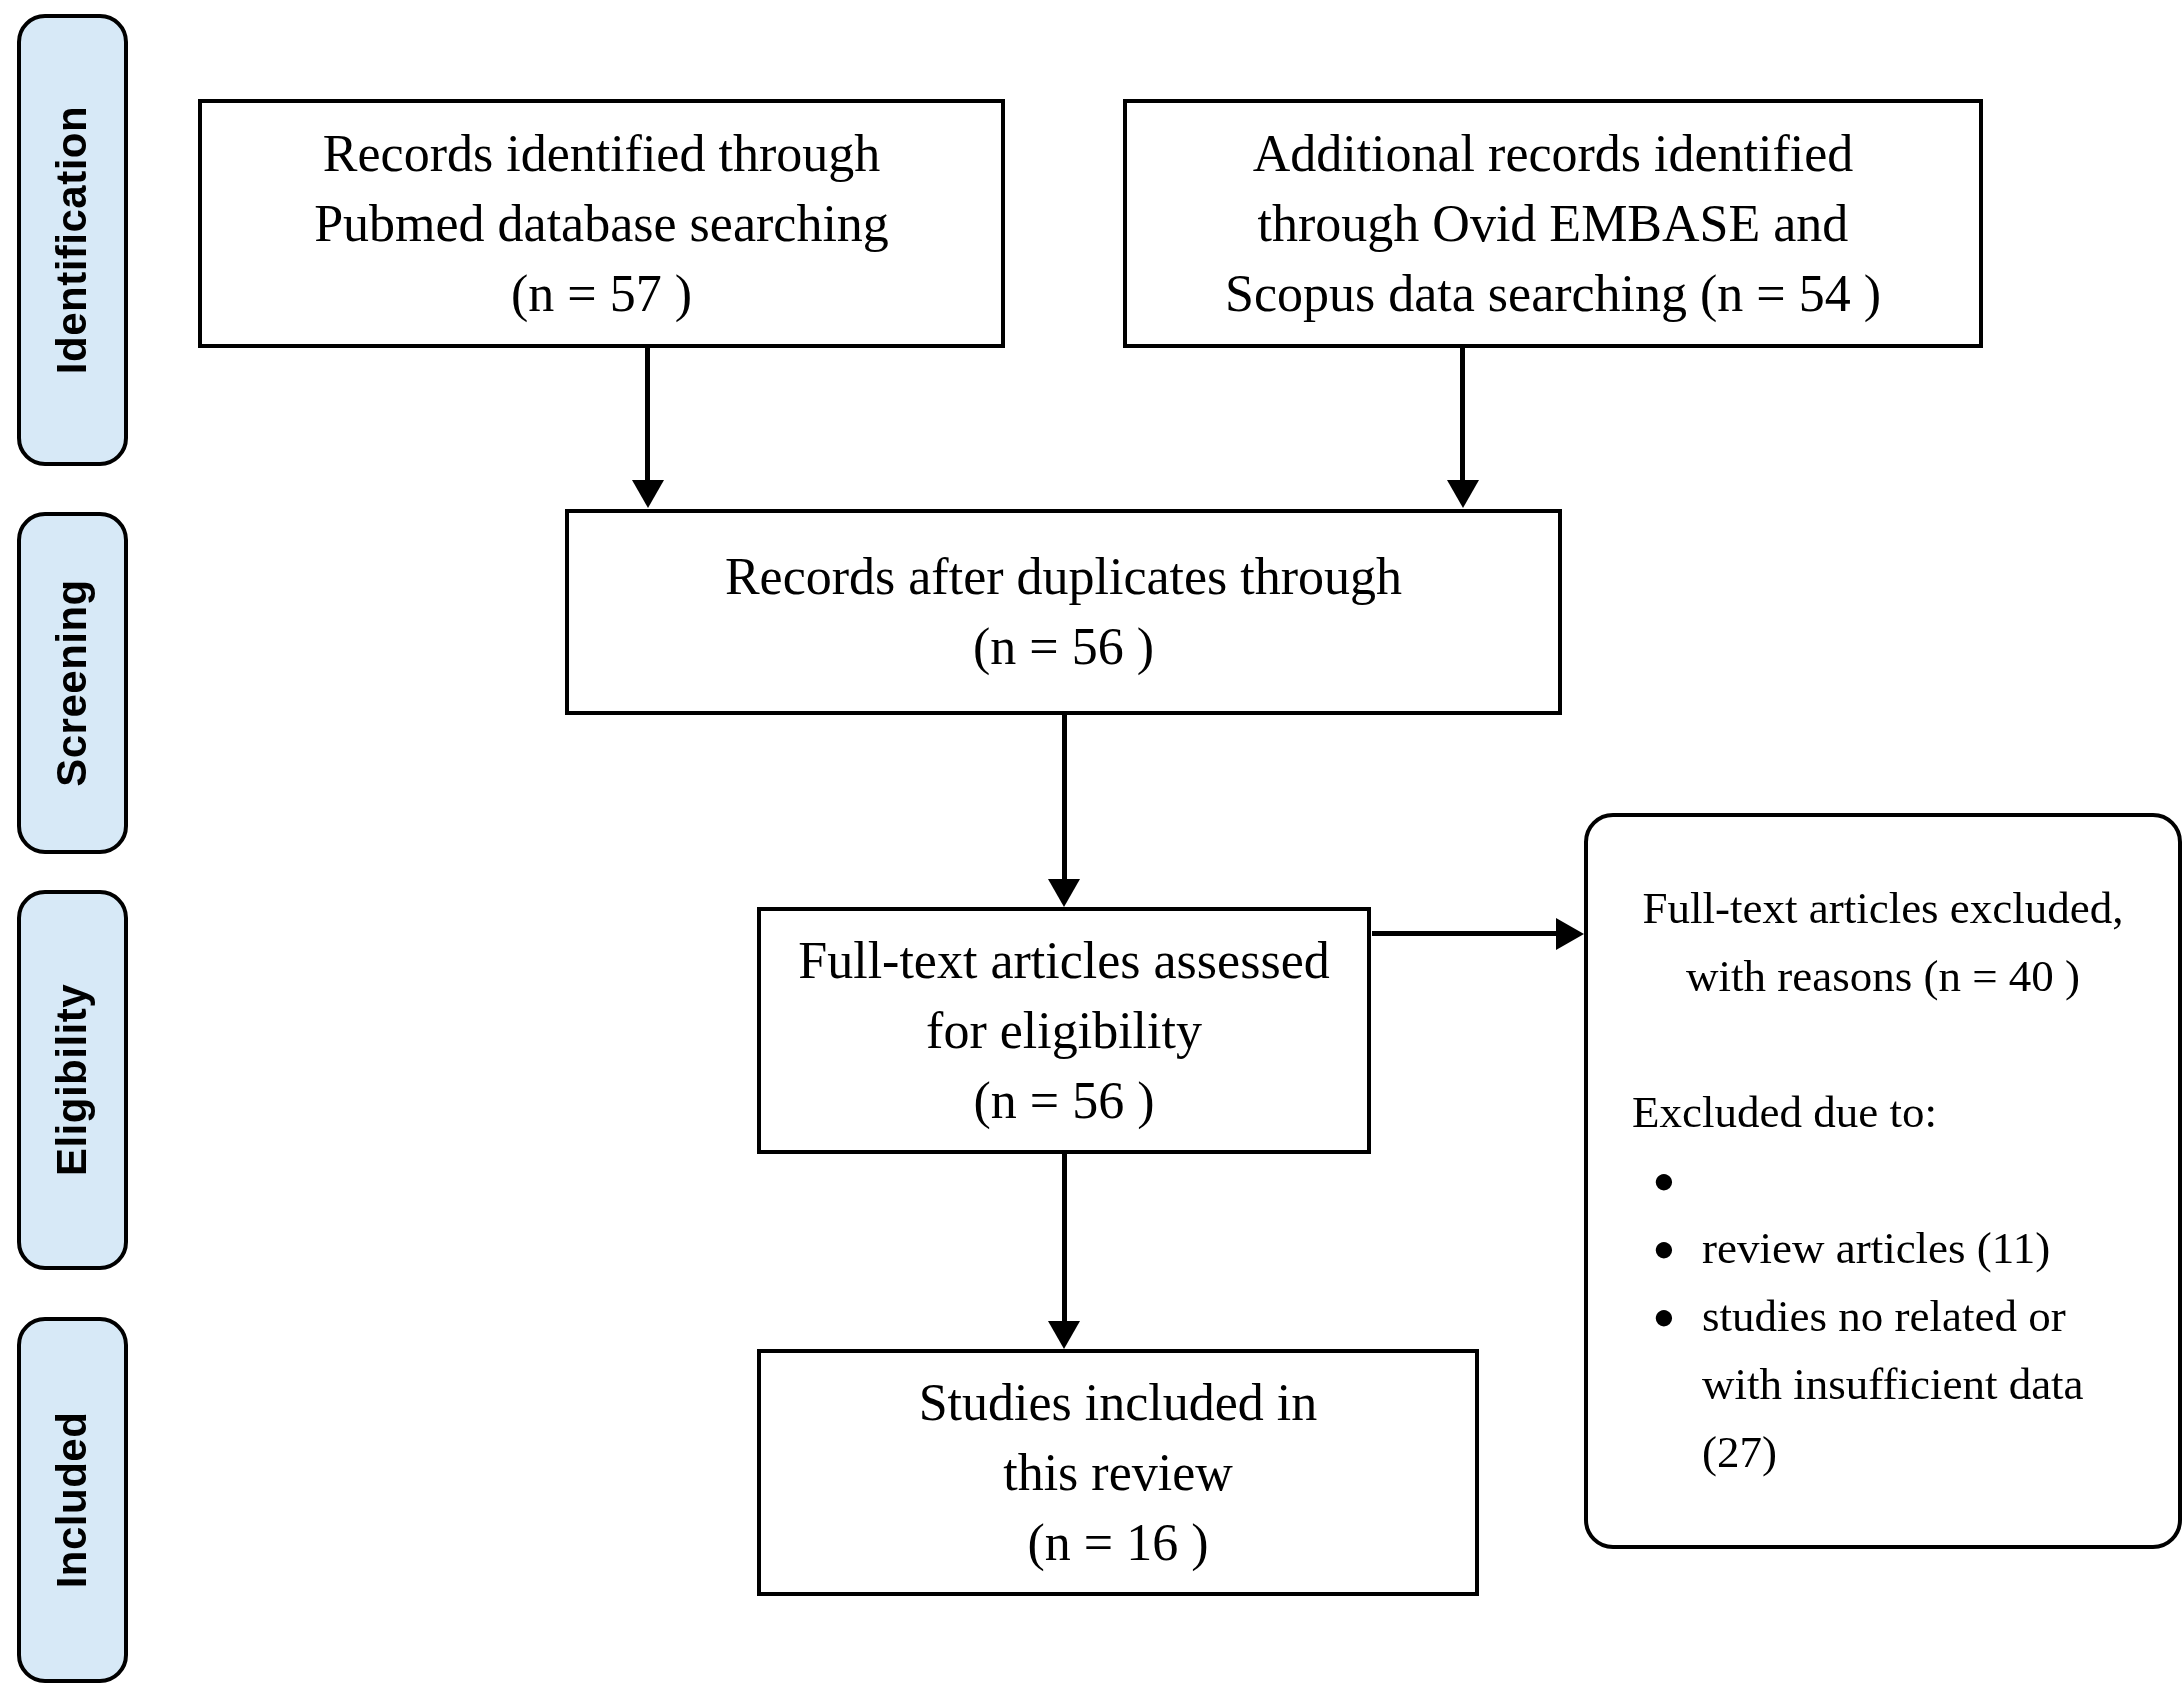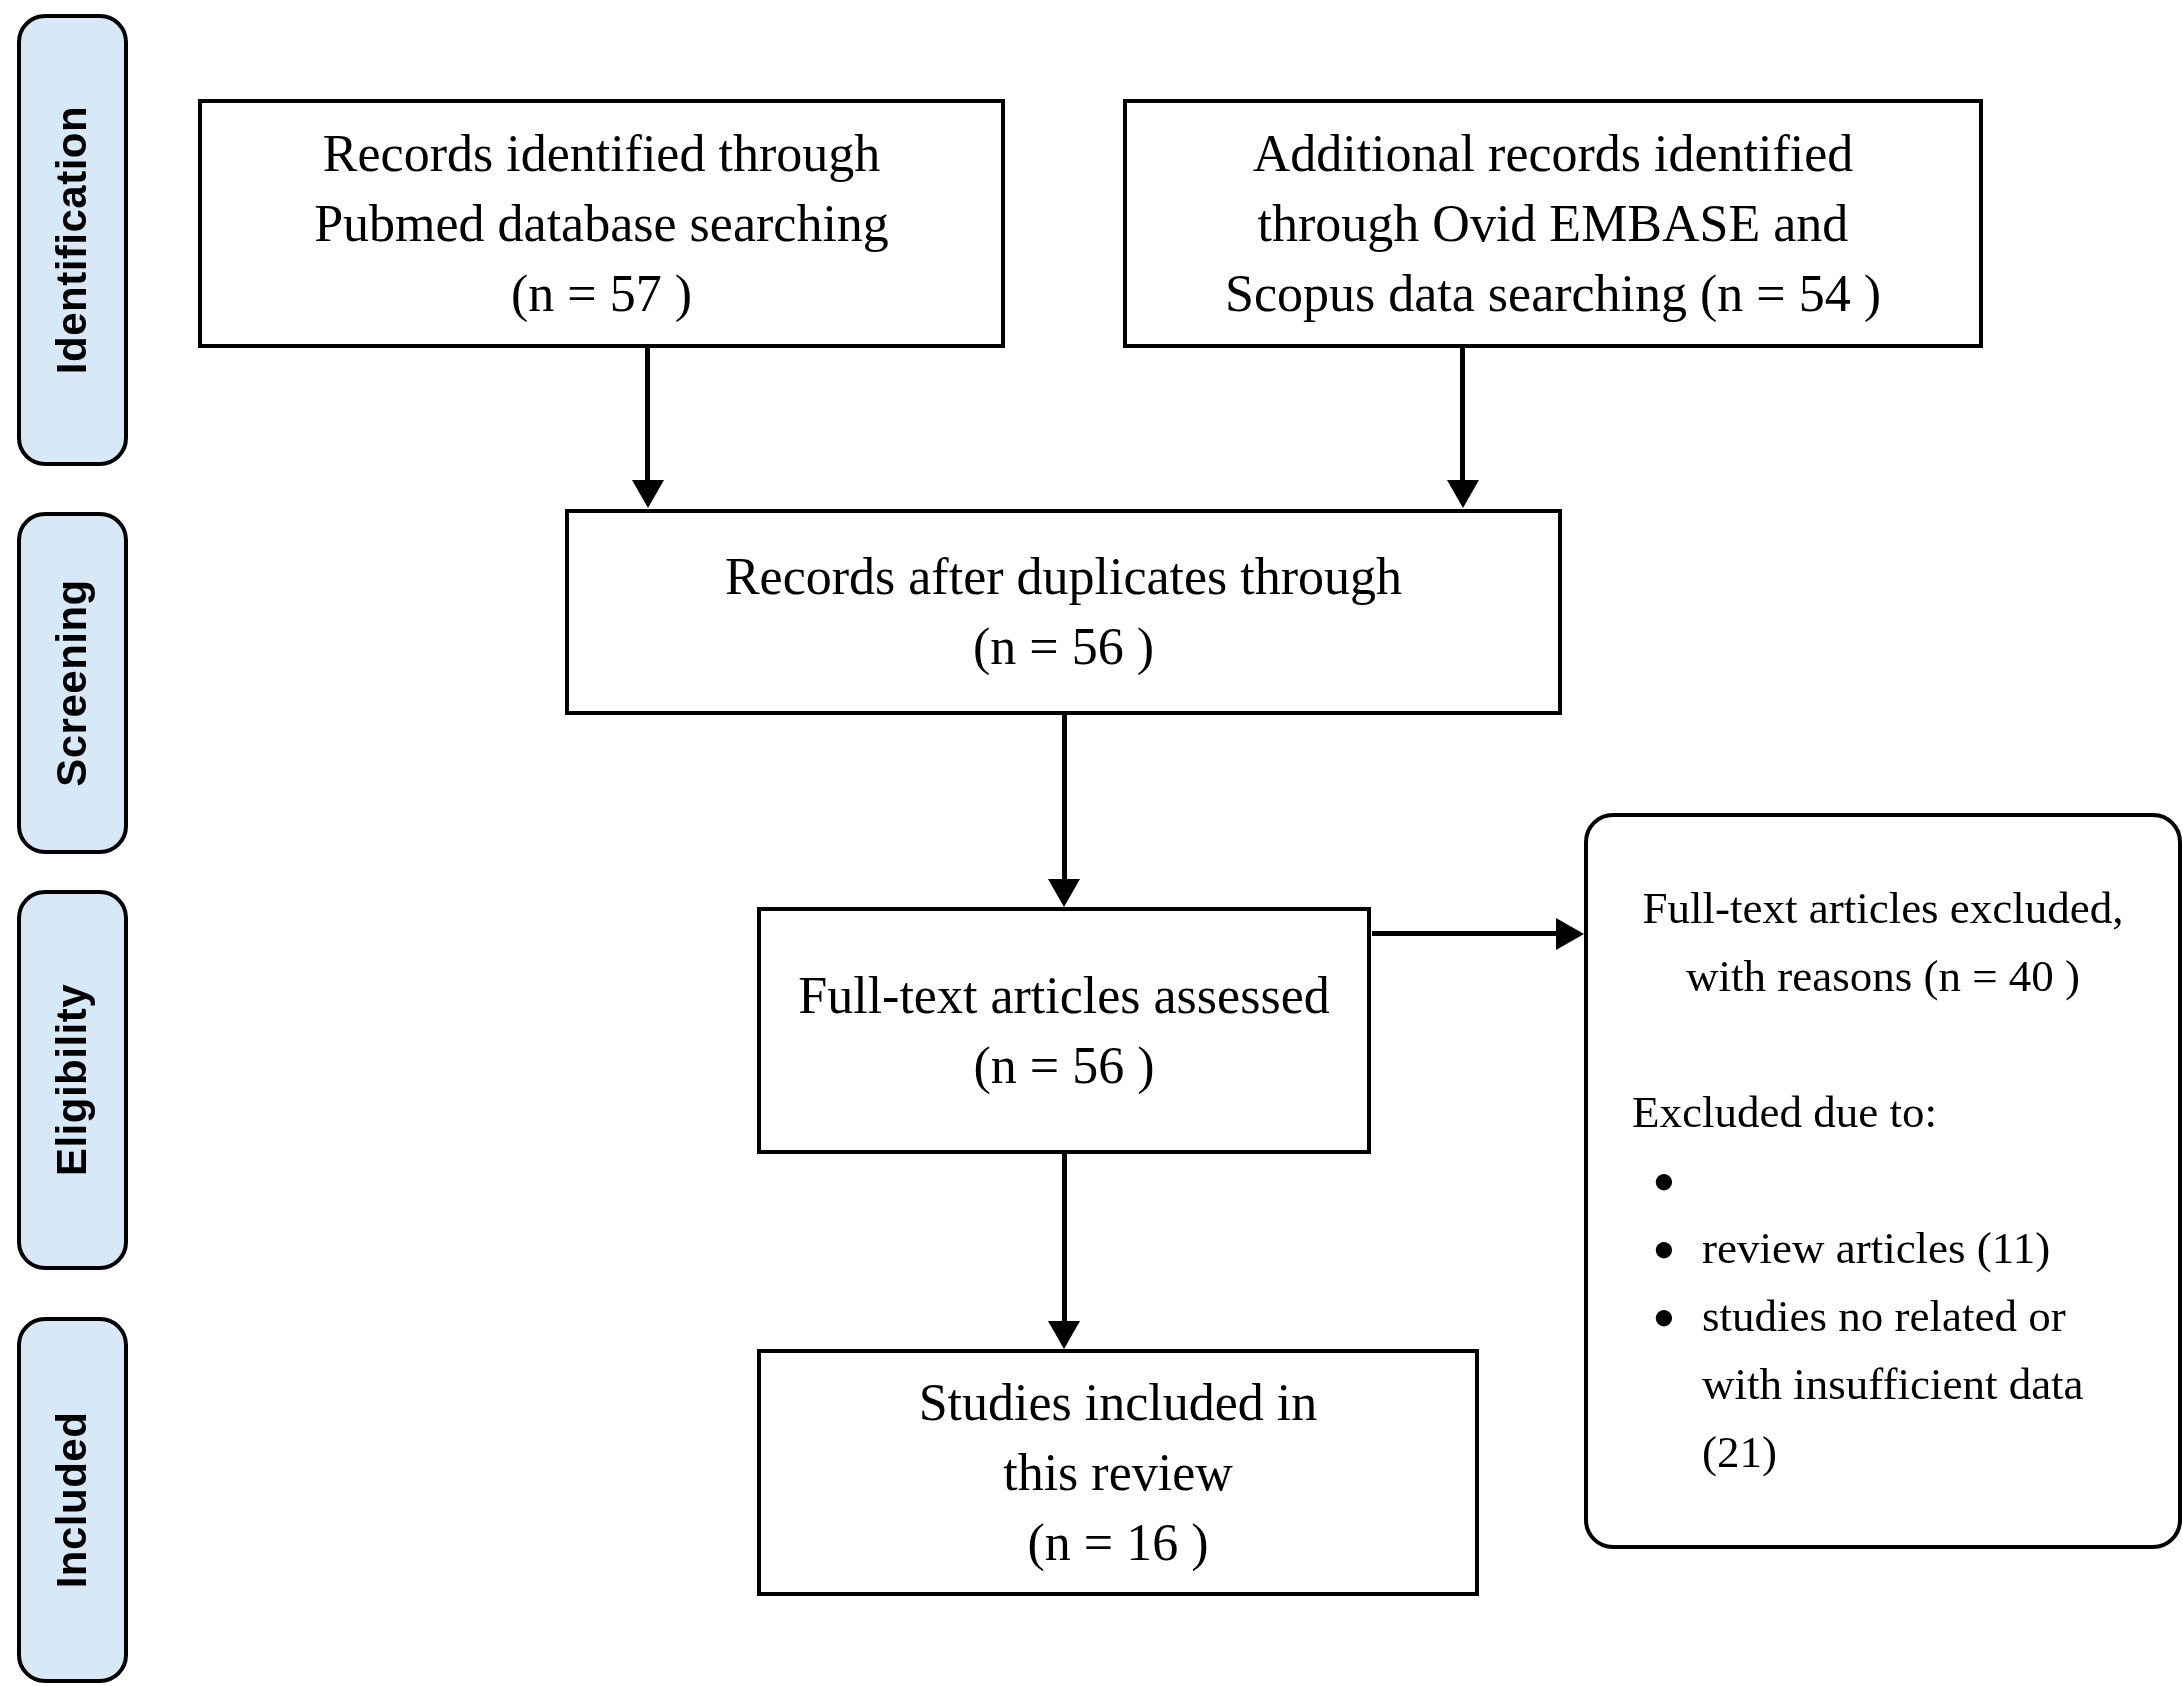--- a/index.html
+++ b/index.html
@@ -145,20 +145,21 @@
     <div class="line">Scopus data searching (n = 54 )</div>
   </div>
 
   <div class="flow-box" style="left:565px; top:509px; width:997px; height:206px;">
     <div class="line">Records after duplicates through</div>
     <div class="line">(n = 56 )</div>
   </div>
 
   <div class="flow-box" style="left:757px; top:907px; width:614px; height:247px;">
     <div class="line">Full-text articles assessed</div>
+    <div class="line">for eligibility</div>
     <div class="line">(n = 56 )</div>
   </div>
 
   <div class="flow-box" style="left:757px; top:1349px; width:722px; height:247px;">
     <div class="line">Studies included in</div>
     <div class="line">this review</div>
     <div class="line">(n = 16 )</div>
   </div>
 
   <div class="flow-box" id="excluded-box" style="left:1584px; top:813px; width:598px; height:736px;">
@@ -168,21 +169,21 @@
     <ul class="reasons">
       <li>
         <span class="bullet-marker">●</span>
       </li>
       <li>
         <span class="bullet-marker">●</span>
         <span class="bullet-text">review articles (11)</span>
       </li>
       <li>
         <span class="bullet-marker">●</span>
-        <span class="bullet-text">studies no related or with insufficient data (21)</span>
+        <span class="bullet-text">studies no related or with insufficient data (27)</span>
       </li>
     </ul>
   </div>
 
   <div class="vline" style="left:645px; top:346px; height:136px;"></div>
   <div class="head-down" style="left:632px; top:480px;"></div>
 
   <div class="vline" style="left:1460px; top:346px; height:136px;"></div>
   <div class="head-down" style="left:1447px; top:480px;"></div>
 

